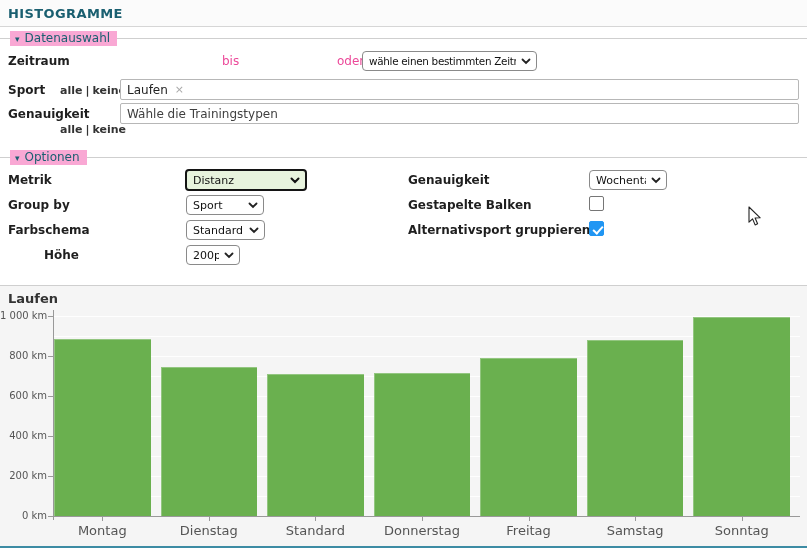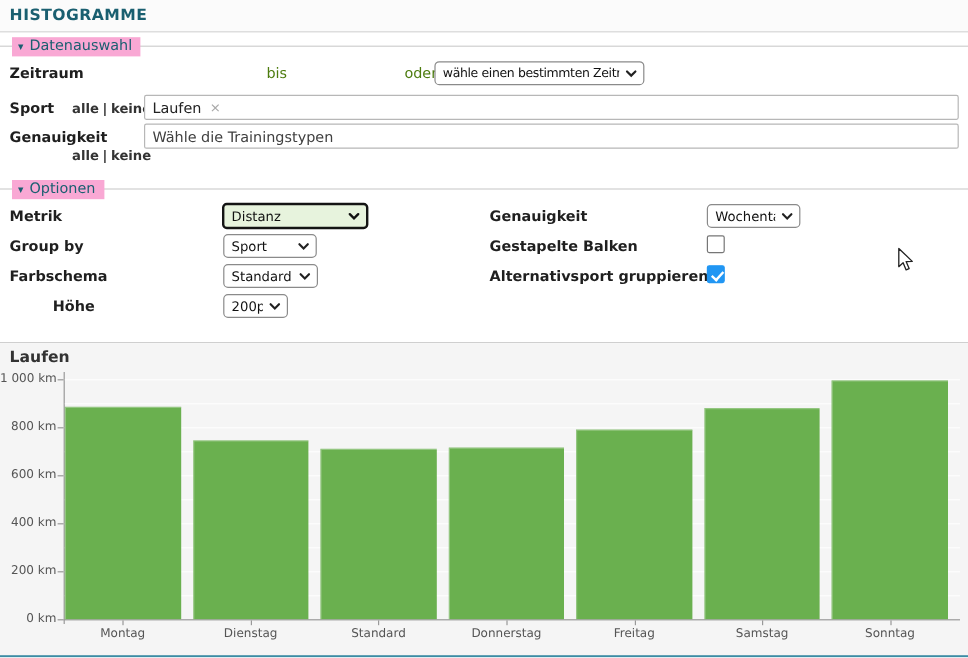--- a/index.html
+++ b/index.html
@@ -15,21 +15,21 @@
     color:#1a5f70; letter-spacing:.4px; }
   
   .section-head { position:absolute; left:0; width:807px; height:14px; }
   .section-head::before { content:""; position:absolute; left:0; right:0; top:7px;
     border-top:1px solid #cfcfcf; }
   .section-label { position:absolute; left:10px; top:0; background:#f9a8d4; padding:0 7px 0 5px;
     color:#1a5f70; font-weight:normal; font-size:12px; line-height:14px; white-space:nowrap; }
   .tri { font-size:9px; margin-right:5px; color:#1a5f70; }
   
   .lbl { position:absolute; font-weight:bold; font-size:12px; color:#1f1f1f; white-space:nowrap; }
-  .txt { position:absolute; font-size:12px; color:#4d7c0f; white-space:nowrap; }
+  .txt { position:absolute; font-size:12px; color:#ec4899; white-space:nowrap; }
   .minilinks { position:absolute; font-size:11px; font-weight:bold; color:#333; white-space:nowrap; }
   .minilinks span { cursor:pointer; }
   .minilinks .sep { padding:0 3px; cursor:default; }
   
   .datebox { position:absolute; height:20px; box-sizing:border-box; background:#fff;
     border:1px solid #9a9a9a; border-radius:4px; display:flex; align-items:center;
     justify-content:center; gap:7px; font-size:11px; color:#222; padding:0 6px; }
   
   .sel { position:absolute; height:20px; box-sizing:border-box; background:#fff;
     border:1px solid #8a8a8a; border-radius:4px; display:flex; align-items:center;
@@ -56,21 +56,21 @@
   .chart-panel { position:absolute; left:0; top:286px; width:807px; height:260px; background:#f5f5f5; }
   .chart-title { position:absolute; left:8px; top:5px; font-size:13px; font-weight:bold; color:#333; }
   .plot { position:absolute; left:54px; top:30px; width:746px; height:200px; }
   .y-axis { position:absolute; left:53px; top:24px; width:1px; height:210px; background:#999; }
   .x-axis { position:absolute; left:53px; top:230px; width:747px; height:1px; background:#999; }
   .gridline { position:absolute; left:0; width:100%; height:1px; background:rgba(255,255,255,.9); }
   .ytick { position:absolute; width:5px; height:1px; background:#999; left:48px; }
   .ylab { position:absolute; left:0; width:47px; text-align:right; font-size:10px; color:#555; white-space:nowrap; }
   .bar { position:absolute; bottom:0; box-shadow:inset 1px 1px 0 rgba(255,255,255,.28); }
   .xtick { position:absolute; width:1px; height:4px; background:#999; top:231px; }
-  .xlab { position:absolute; top:237px; width:100px; text-align:center; font-size:10px; color:#555; }
+  .xlab { position:absolute; top:237px; width:100px; text-align:center; font-size:13px; color:#555; }
   
   .bottom-line { position:absolute; left:0; bottom:0; width:807px; height:2px; background:#3d8ca4; }
   
   .cursor { position:absolute; left:748px; top:206px; }
 </style>
 </head>
 <body>
 
 <div id="app">
 

